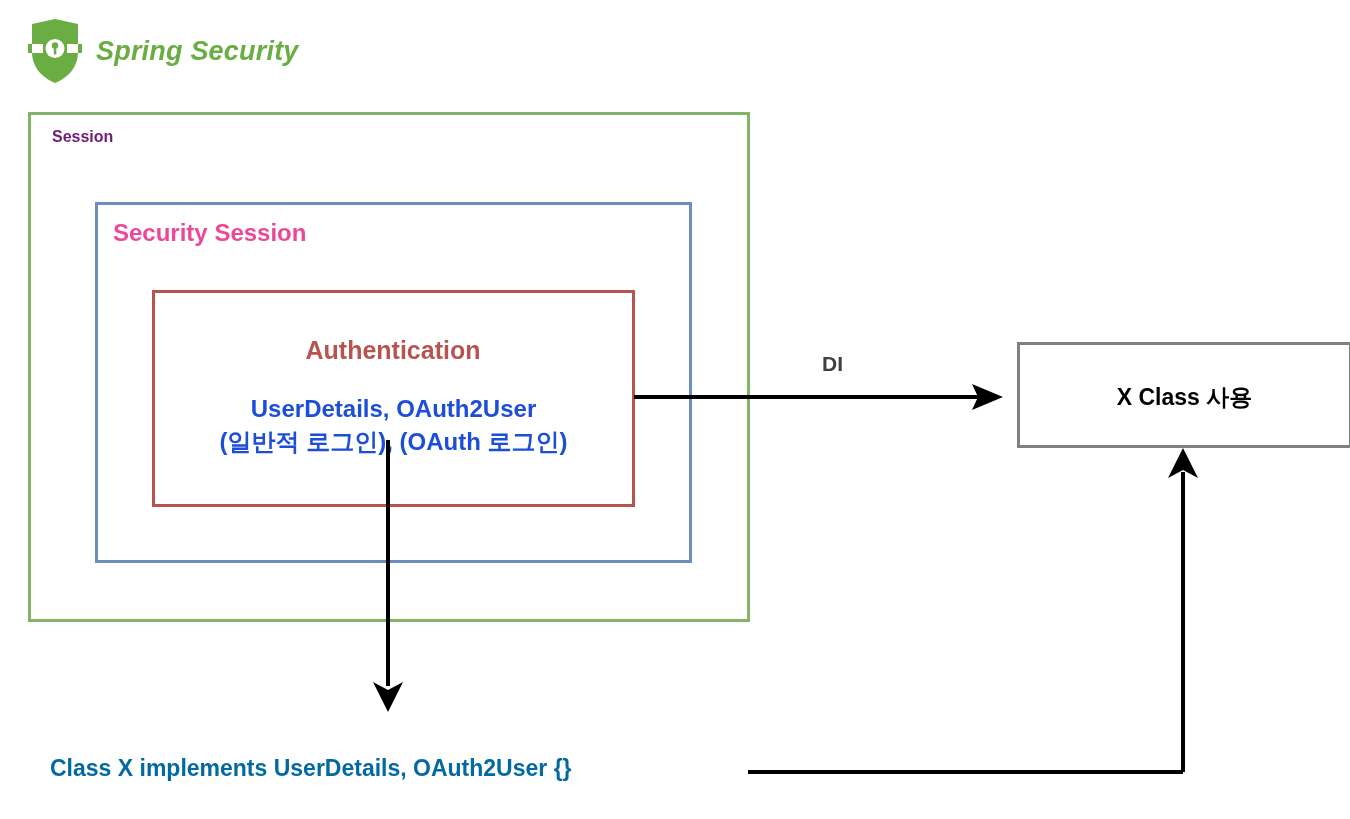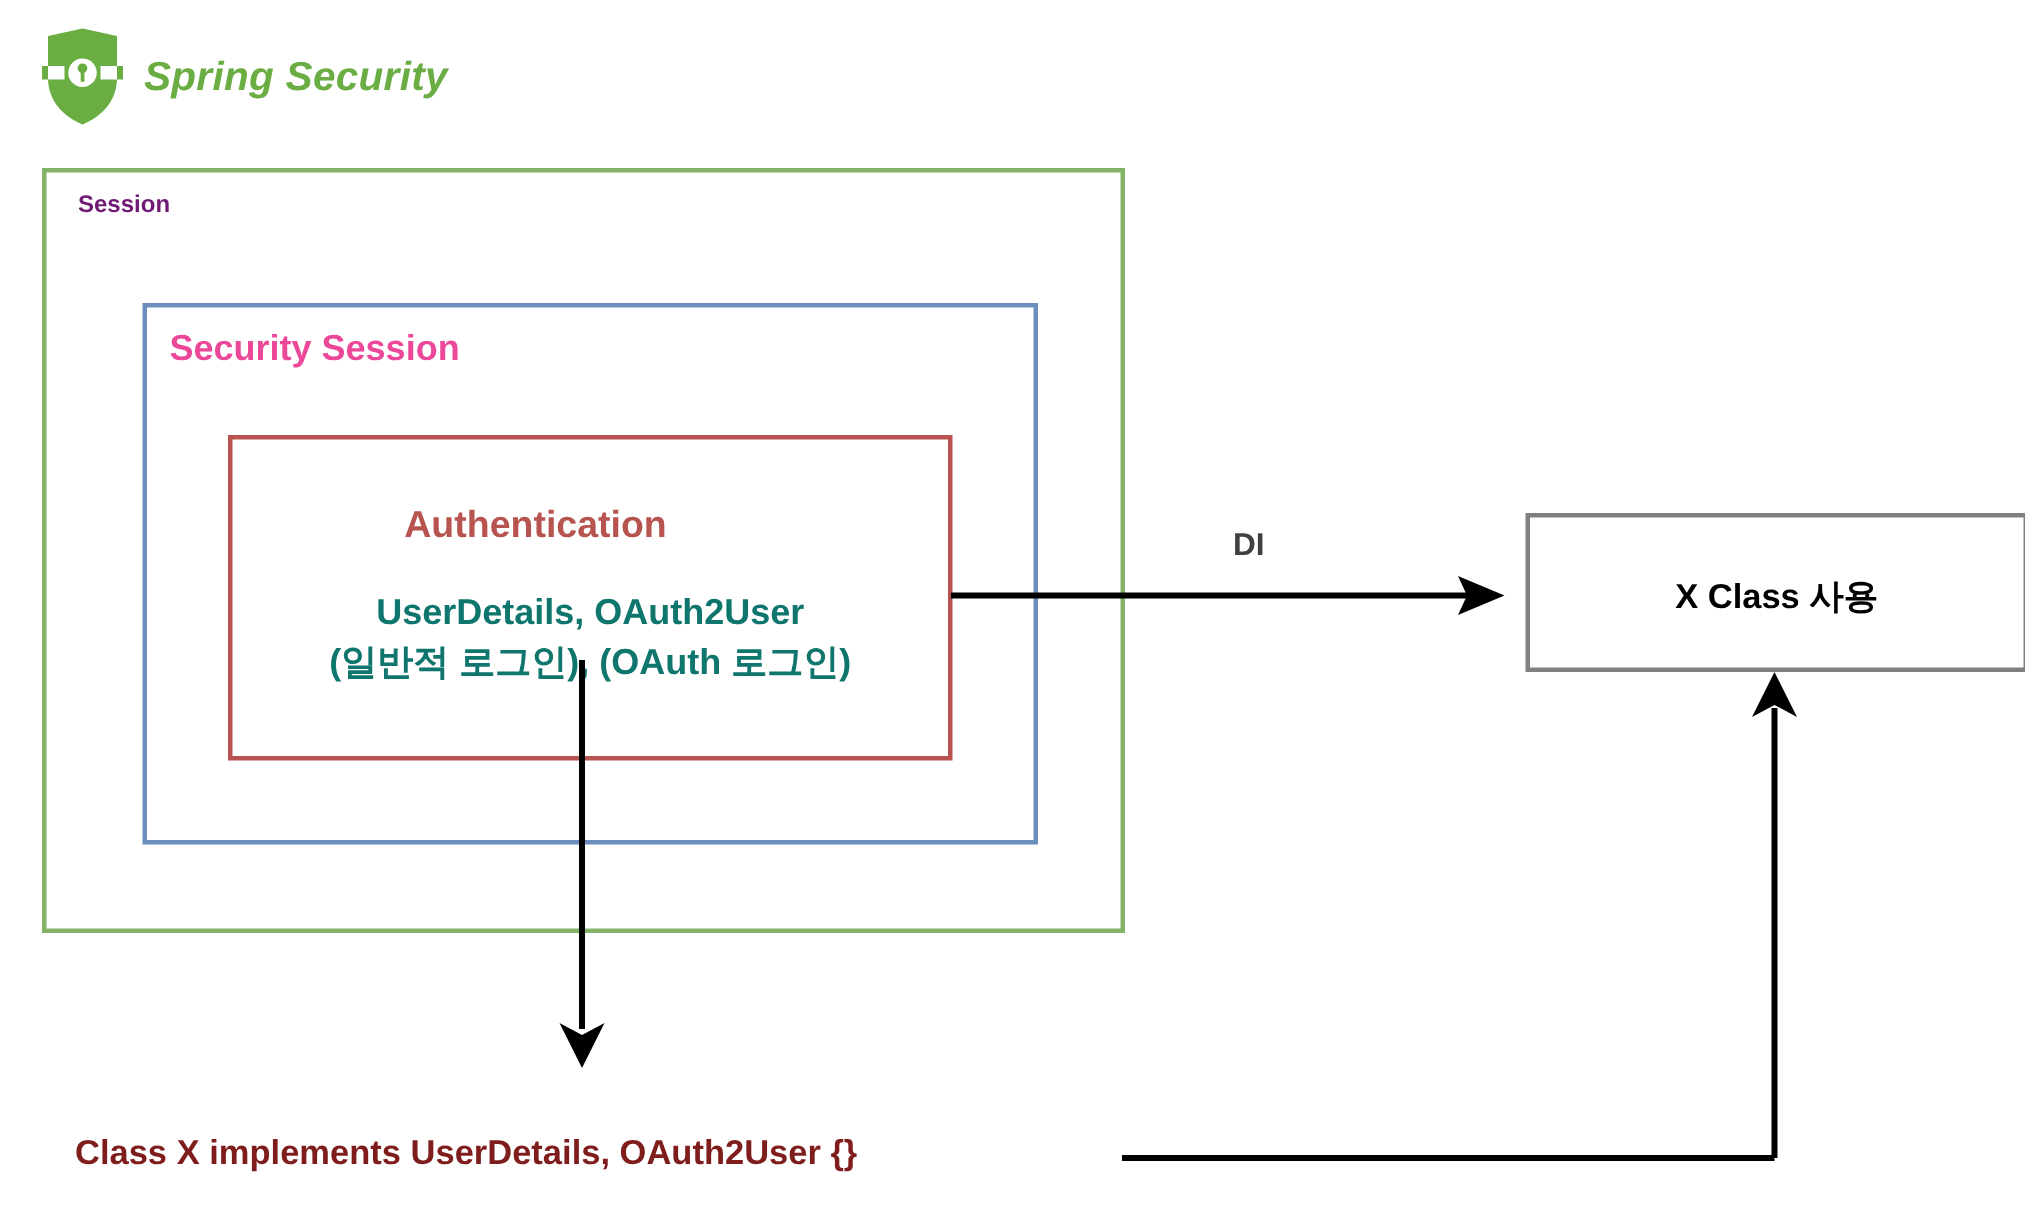--- a/index.html
+++ b/index.html
@@ -71,28 +71,29 @@
     width: 483px; height: 217px;
     border: 3px solid #b85450;
   }
   #authentication-title {
     position: absolute;
     left: 152px; top: 336px;
     width: 410px;
     text-align: center;
     font-size: 25px; font-weight: bold;
     color: #b85450;
+    padding-left: 36px;
   }
   #authentication-body {
     position: absolute;
     left: 152px; top: 392px;
     width: 483px;
     text-align: center;
     font-size: 24px; font-weight: bold;
-    color: #0f766e;
+    color: #1d4ed8;
     line-height: 33px;
   }
   #authentication-body .line { display: block; white-space: nowrap; }
 
   
   #xclass-box {
     left: 1017px; top: 342px;
     width: 335px; height: 106px;
     border: 3px solid #808080;
   }
@@ -110,21 +111,21 @@
   #di-label {
     position: absolute;
     left: 822px; top: 352px;
     font-size: 21px; font-weight: bold;
     color: #404040;
   }
   #bottom-class-text {
     position: absolute;
     left: 50px; top: 755px;
     font-size: 23px; font-weight: bold;
-    color: #7f1d1d;
+    color: #0369a1;
     white-space: nowrap;
   }
 
   #connectors {
     position: absolute;
     left: 0; top: 0;
     width: 1350px; height: 819px;
     pointer-events: none;
   }
 </style>

